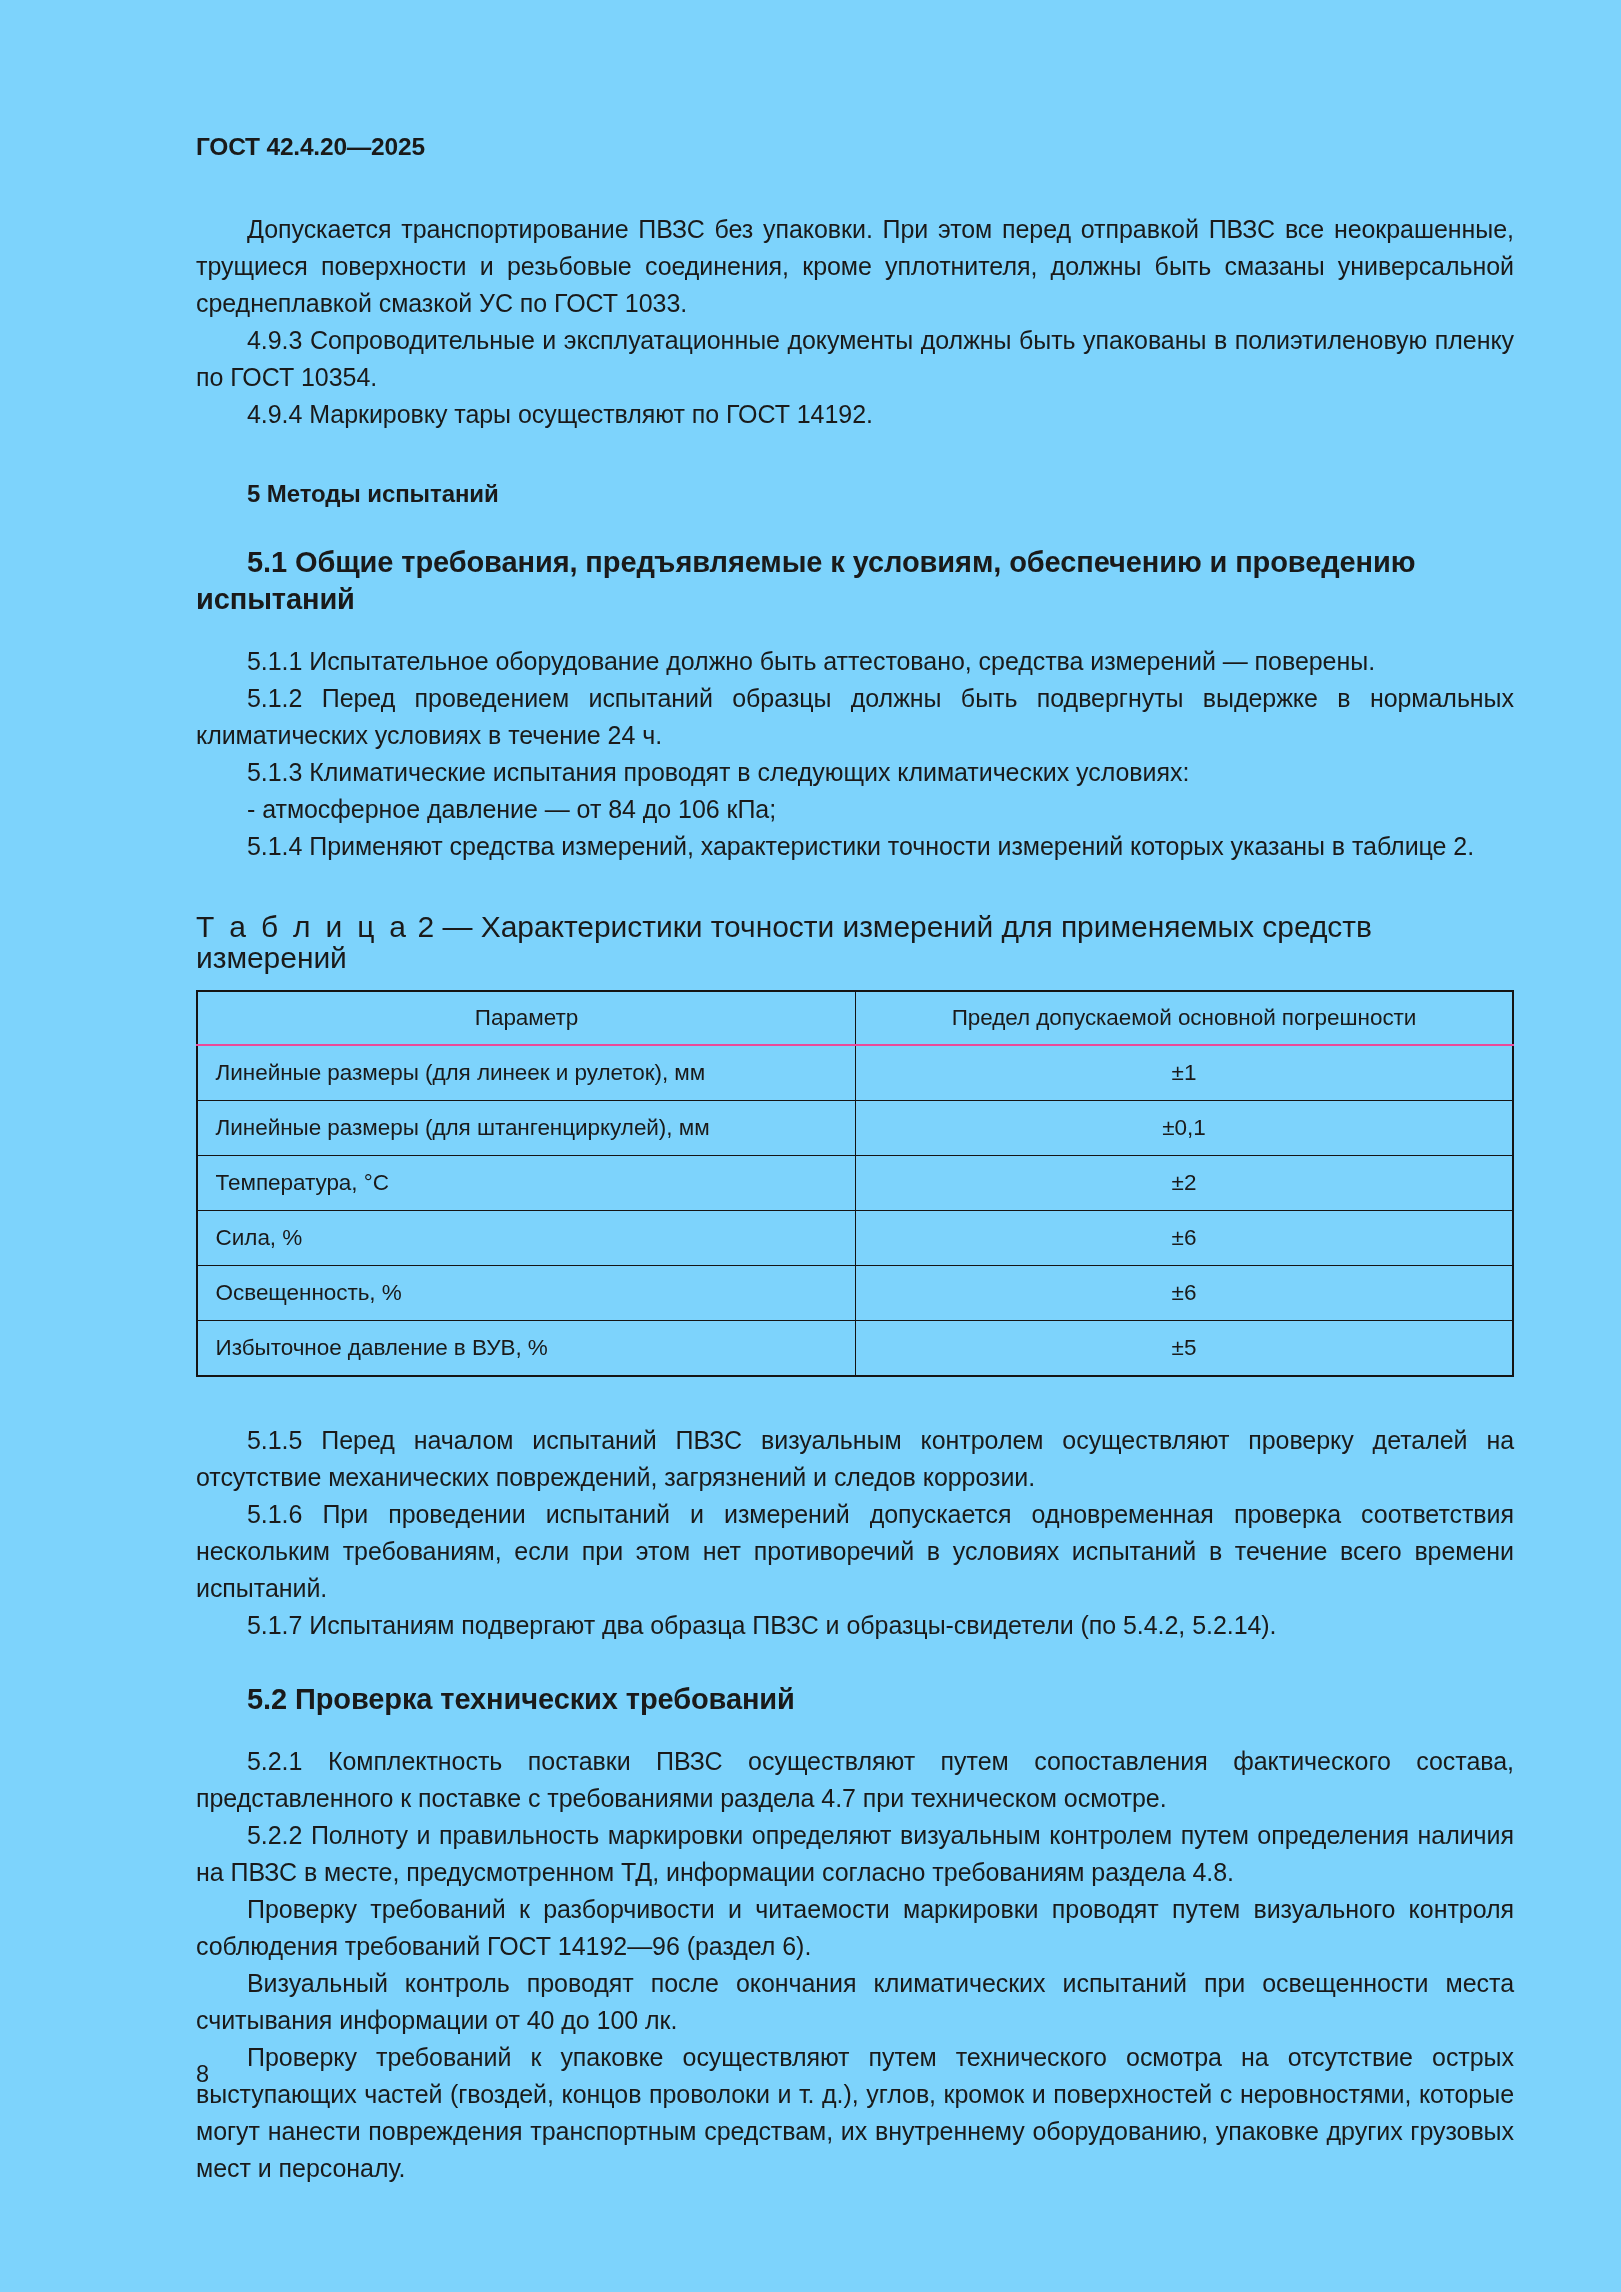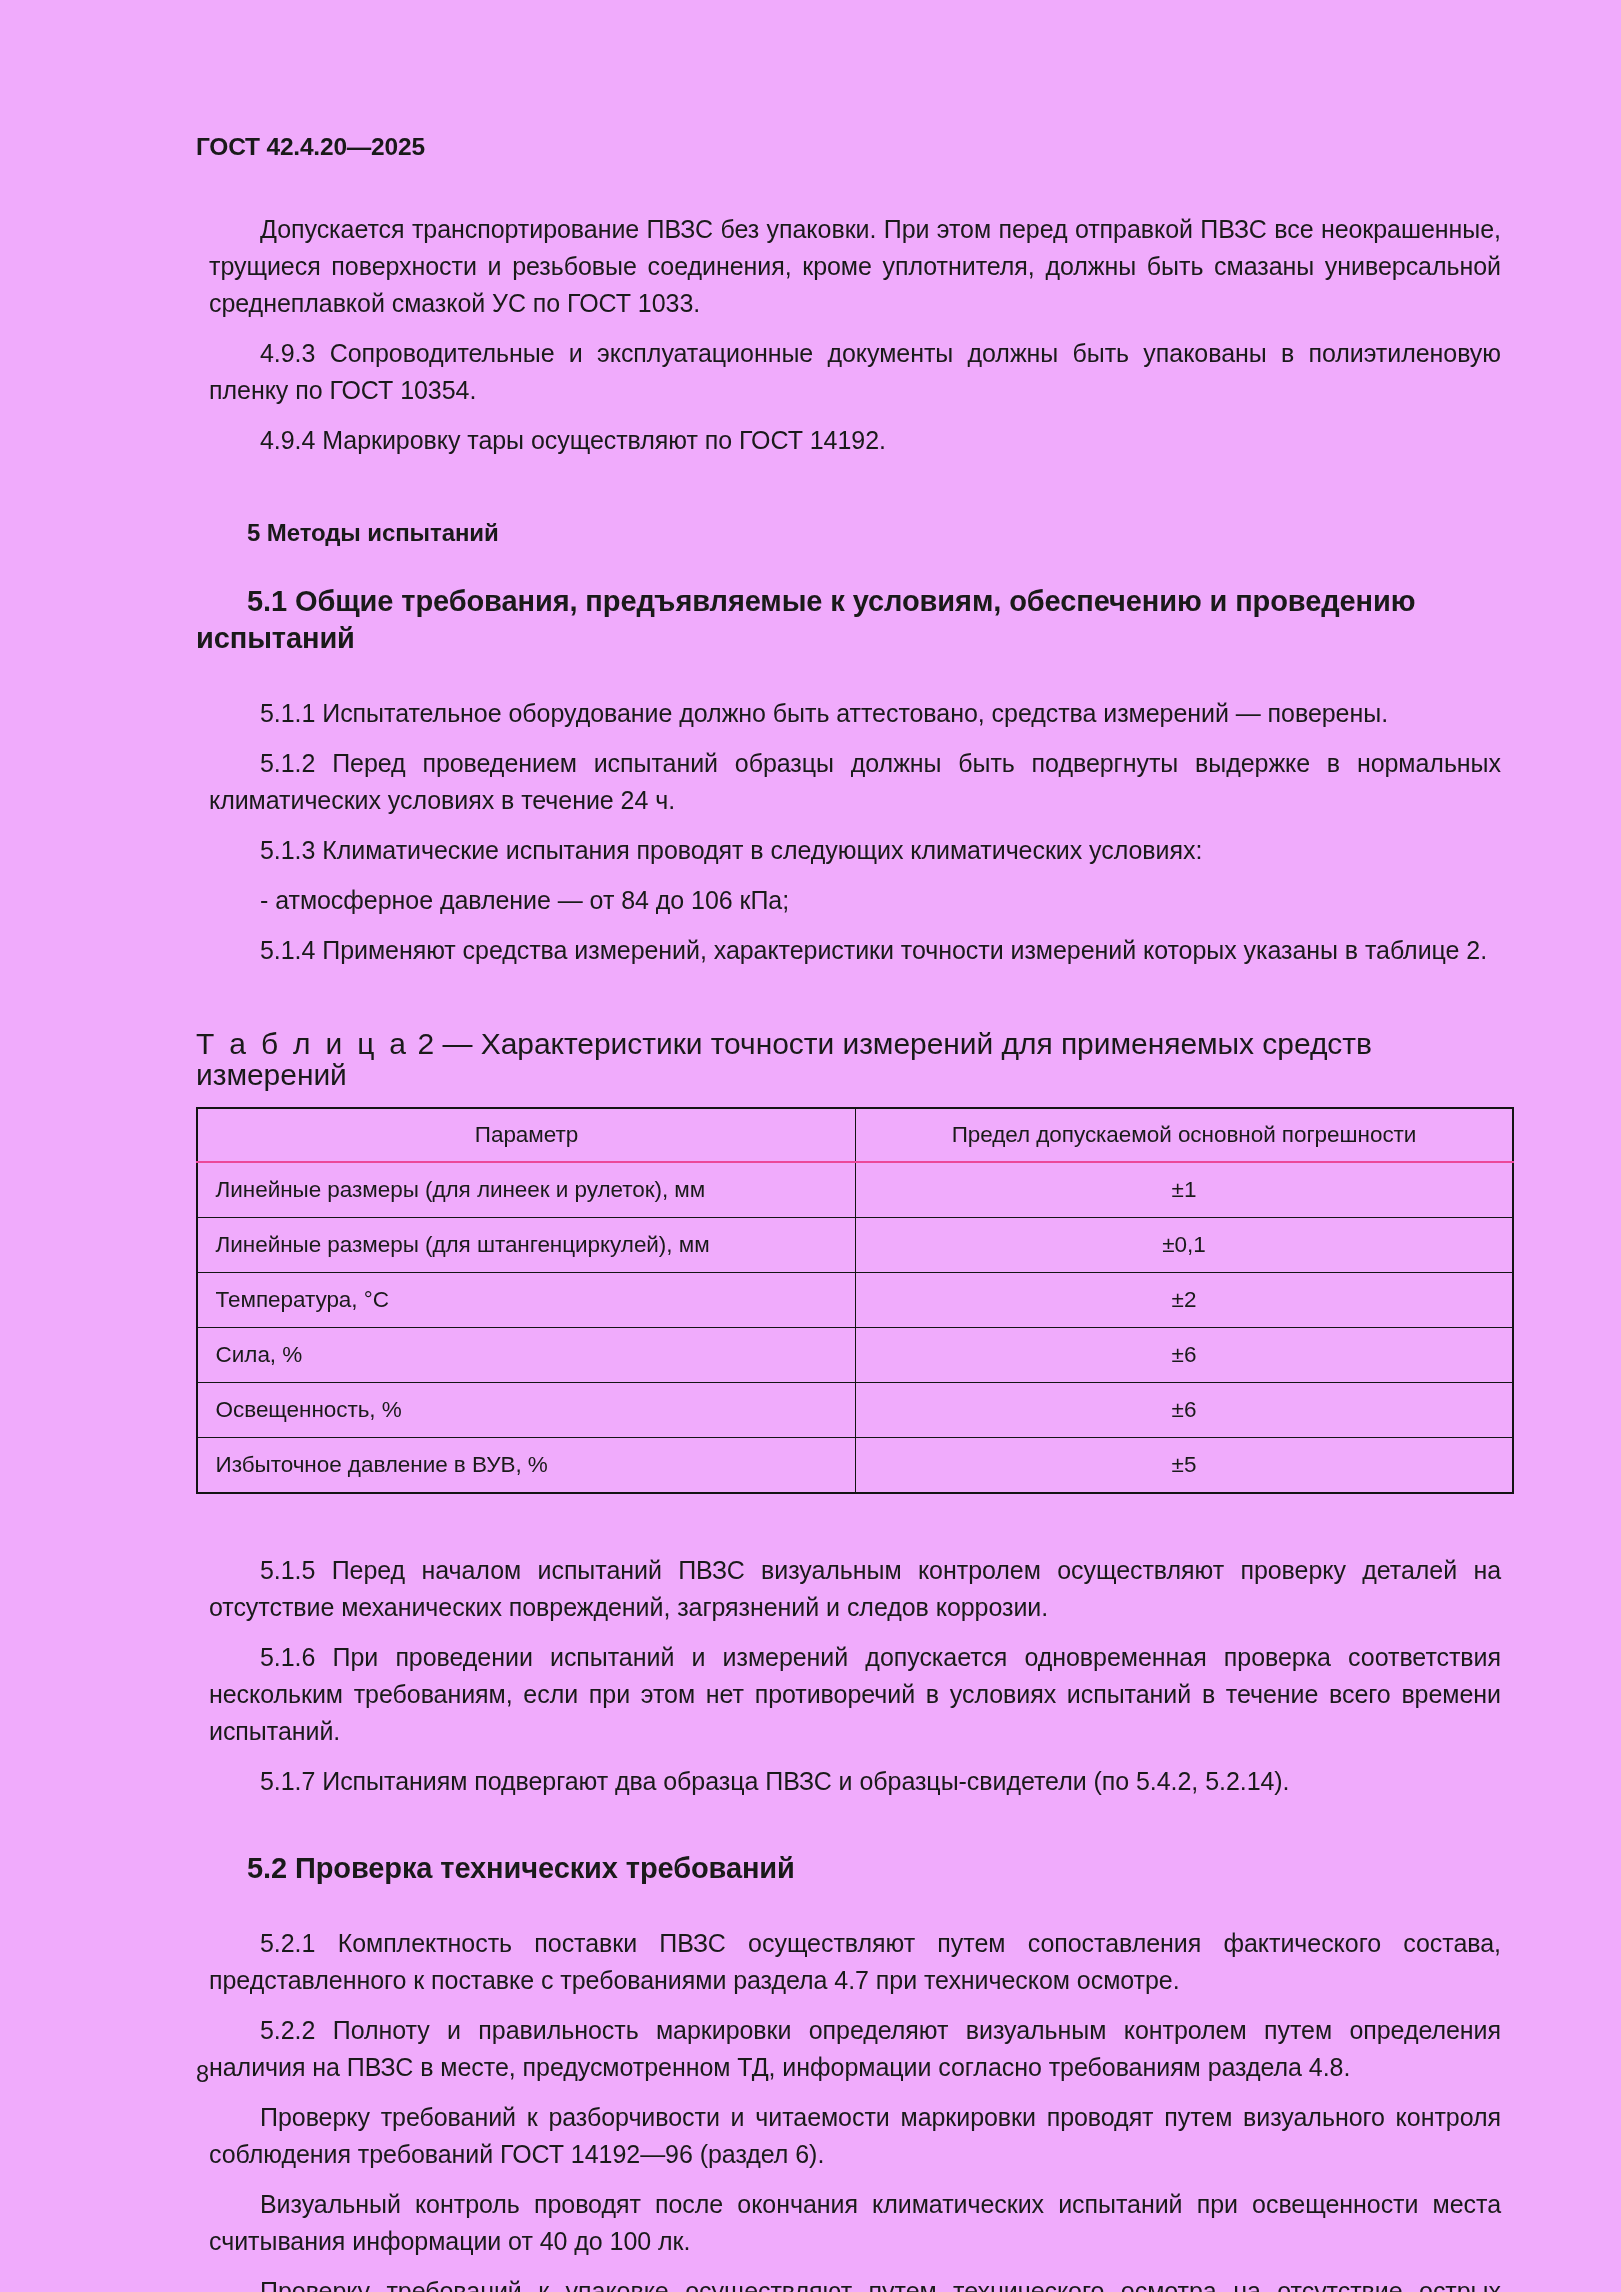--- a/index.html
+++ b/index.html
@@ -9,39 +9,39 @@
   }
   body {
     font-family: "Liberation Sans", sans-serif;
     color: #1a1a1a;
   }
   .page {
     position: relative;
     width: 1621px;
     height: 2293px;
     margin: 0 auto;
-    background: #f0abfc;
+    background: #7dd3fc;
     box-sizing: border-box;
     overflow: hidden;
   }
   .content {
     position: absolute;
     left: 196px;
     top: 135px;
     width: 1318px;
   }
   .running-head {
     font-size: 24.5px;
     font-weight: bold;
     letter-spacing: -0.2px;
     margin: 0 0 51px 0;
     line-height: 1;
   }
   p {
-    margin: 13px;
+    margin: 0;
     font-size: 25px;
     line-height: 37px;
     text-align: justify;
     text-justify: inter-word;
     letter-spacing: -0.05px;
     -webkit-hyphens: none;
     hyphens: none;
   }
   p.indent { text-indent: 51px; }
   p.nojust { text-align: left; }

